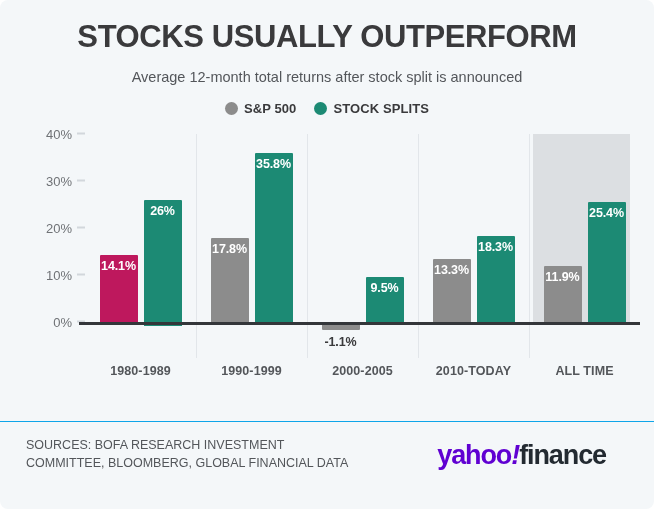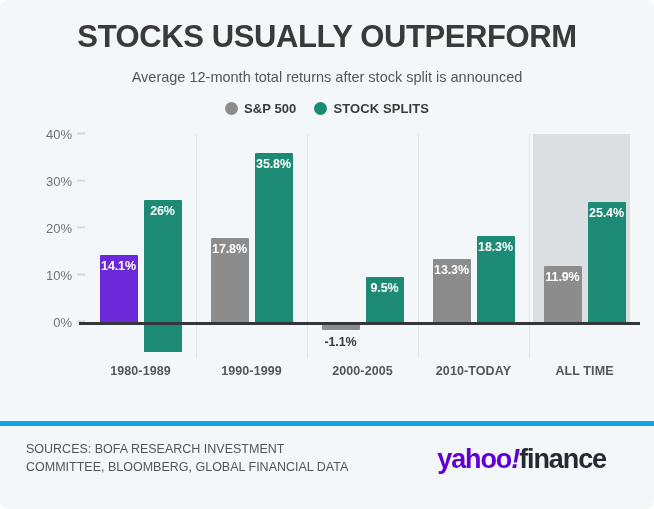--- a/index.html
+++ b/index.html
@@ -170,21 +170,21 @@
     letter-spacing: 0.1px;
   }
 
   
   .footer {
     position: absolute;
     left: 0;
     right: 0;
     bottom: 0;
     height: 88px;
-    border-top: 5px solid #0ea5e9;
+    border-top: 1px solid #0ea5e9;
     display: flex;
     align-items: flex-start;
     justify-content: space-between;
     padding: 14px 26px 0 26px;
     box-sizing: border-box;
   }
   .sources {
     font-size: 12.5px;
     color: #53565a;
     line-height: 1.45;
@@ -248,36 +248,36 @@
           <span>40%</span>
           <span class="dash"></span>
         </div>
       </div>
     <div class="plot-area" id="plot-area">
         <div class="highlight-band" style="left: 448px; width: 97px; height: 188px;"></div>
         <div class="vline" style="left: 111px; height: 224px;"></div>
         <div class="vline" style="left: 222px; height: 224px;"></div>
         <div class="vline" style="left: 333px; height: 224px;"></div>
         <div class="vline" style="left: 444px; height: 224px;"></div>
-        <div class="bar pos" style="left: 14.5px; width: 38px; background: #6d28d9; top: 127.73px; height: 66.27px;">
+        <div class="bar pos" style="left: 14.5px; width: 38px; background: #be185d; top: 127.73px; height: 66.27px;">
           <span class="bar-label inside">14.1%</span>
         </div>
         <div class="bar pos" style="left: 125.5px; width: 38px; background: rgb(140, 140, 140); top: 110.34px; height: 83.66px;">
           <span class="bar-label inside">17.8%</span>
         </div>
         <div class="bar neg" style="left: 236.5px; width: 38px; background: rgb(140, 140, 140); top: 197px; height: 5.17px;">
           <span class="bar-label below">-1.1%</span>
         </div>
         <div class="bar pos" style="left: 347.5px; width: 38px; background: rgb(140, 140, 140); top: 131.49px; height: 62.51px;">
           <span class="bar-label inside">13.3%</span>
         </div>
         <div class="bar pos" style="left: 458.5px; width: 38px; background: rgb(140, 140, 140); top: 138.07px; height: 55.93px;">
           <span class="bar-label inside">11.9%</span>
         </div>
-        <div class="bar pos" style="left: 58.5px; width: 38px; background: rgb(28, 138, 116); top: 71.8px; height: 152px;">
+        <div class="bar pos" style="left: 58.5px; width: 38px; background: rgb(28, 138, 116); top: 71.8px; height: 126px;">
           <span class="bar-label inside">26%</span>
         </div>
         <div class="bar pos" style="left: 169.5px; width: 38px; background: rgb(28, 138, 116); top: 25.74px; height: 168.26px;">
           <span class="bar-label inside">35.8%</span>
         </div>
         <div class="bar pos" style="left: 280.5px; width: 38px; background: rgb(28, 138, 116); top: 149.35px; height: 44.65px; padding-left: 28px;">
           <span class="bar-label inside">9.5%</span>
         </div>
         <div class="bar pos" style="left: 391.5px; width: 38px; background: rgb(28, 138, 116); top: 107.99px; height: 86.01px;">
           <span class="bar-label inside">18.3%</span>

